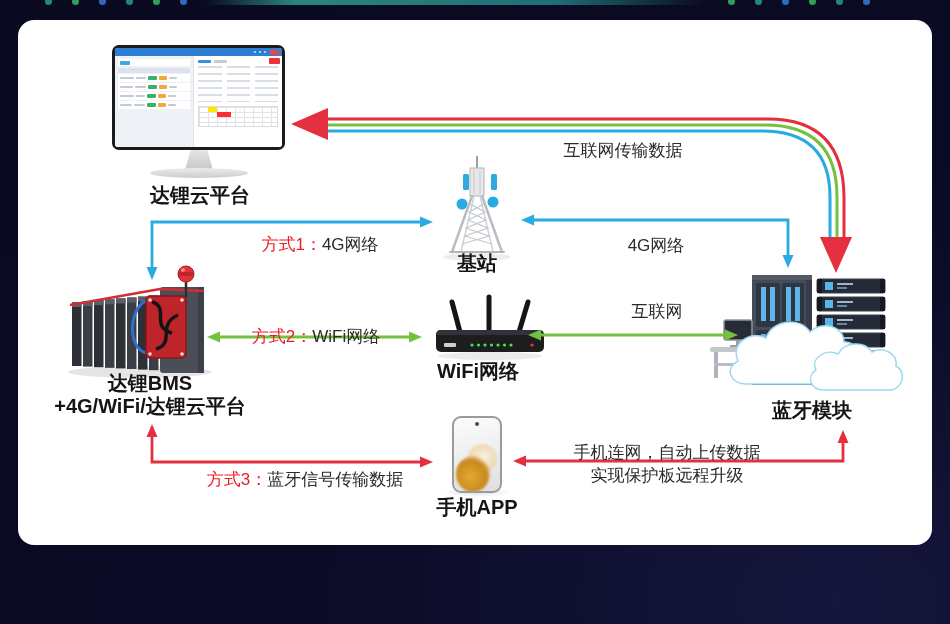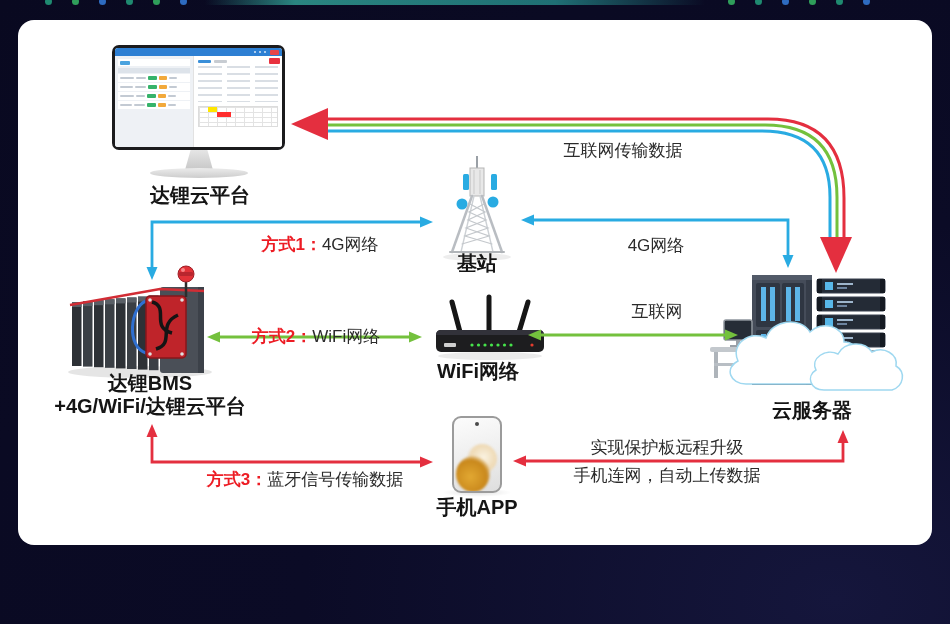--- a/index.html
+++ b/index.html
@@ -11,21 +11,21 @@
   
   .deco-bar{position:absolute;left:205px;top:0;width:500px;height:5px;
     background:linear-gradient(90deg, rgba(28,110,105,0) 0%, #2a8580 18%, #1f6f74 70%, rgba(20,70,90,0) 100%);}
   .dot{position:absolute;top:-2px;width:7px;height:7px;border-radius:50%;}
   .dot.c1{background:#1f8a70}.dot.c2{background:#2f9e5a}.dot.c3{background:#2e6bc0}
   
   .card{position:absolute;left:18px;top:20px;width:914px;height:525px;background:#ffffff;border-radius:16px;}
   
   .node-label{position:absolute;text-align:center;font-weight:700;font-size:20px;color:#151515;line-height:23px;}
   .line-label{position:absolute;text-align:center;font-weight:400;font-size:17px;color:#2b2b2b;white-space:nowrap;}
-  .line-label .red{color:var(--c-red_text,#ed1c24);font-weight:bold;}
+  .line-label .red{color:var(--c-red_text,#ed1c24);}
   .lbl-phone{font-size:20px;}
   
   .monitor-bezel{position:absolute;left:112px;top:45px;width:173px;height:105px;background:#1b1b1d;border-radius:7px;padding:3px;box-sizing:border-box;}
   .monitor-screen{width:100%;height:100%;background:#fff;border-radius:3px;overflow:hidden;display:flex;flex-direction:column;}
   .scr-topbar{height:8px;background:#2d7fd3;position:relative;flex:0 0 auto;}
   .scr-topbar .mini-red{position:absolute;right:3px;top:1.5px;width:9px;height:5px;background:#e8474a;border-radius:1px;}
   .scr-topbar .mini-dot{position:absolute;top:3px;width:2px;height:2px;background:#ffffffcc;border-radius:50%;}
   .scr-body{flex:1;display:flex;}
   .scr-left{width:47%;background:#eef1f5;padding:3px;box-sizing:border-box;}
   .scr-toolbar{height:7px;background:#fff;margin-bottom:2px;position:relative;}
@@ -306,21 +306,21 @@
       <rect x="10" y="85" width="62" height="5" rx="2" fill="#c3c8cd"></rect>
       <rect x="14" y="90" width="4" height="26" fill="#aeb4ba"></rect>
       <rect x="62" y="90" width="4" height="26" fill="#aeb4ba"></rect>
       <rect x="14" y="101" width="52" height="3" fill="#b8bec4"></rect>
     </g>
     <g>
       <path d="M46 122 C 30 122 24 106 38 99 C 30 82 50 68 66 76 C 72 58 100 54 110 70 C 122 58 144 64 144 80 C 158 80 164 96 156 106 C 164 118 154 122 142 122 Z" fill="#ffffff" stroke="#9fd8f0" stroke-width="1.5"></path>
       <path d="M124 128 C 110 128 106 114 116 108 C 110 96 126 86 138 92 C 144 80 164 78 172 90 C 184 84 198 92 196 104 C 206 110 204 124 192 128 Z" fill="#ffffff" stroke="#9fd8f0" stroke-width="1.5"></path>
     </g>
   </svg>
-  <div class="node-label" style="left:742px;top:399px;width:140px">云服务器</div>
+  <div class="node-label" style="left:742px;top:399px;width:140px">蓝牙模块</div>
 
   <div class="soft-shadow" style="left:442px;top:488px;width:70px;height:9px"></div>
   <div class="phone-body">
     <div class="phone-cam"></div>
     <div class="flower-cream"></div>
     <div class="flower-gold"></div>
   </div>
   <div class="node-label lbl-phone" style="left:407px;top:496px;width:140px">手机APP</div>
 
   <svg style="left:0;top:0" width="950" height="624" viewBox="0 0 950 624">
@@ -382,17 +382,17 @@
     <span class="red">方式2：</span><span>WiFi网络</span>
   </div>
 
   <div class="line-label" style="left:597px;top:300px;width:120px">互联网</div>
 
   <div class="line-label" style="left:185px;top:468px;width:240px">
     <span class="red">方式3：</span><span>蓝牙信号传输数据</span>
   </div>
 
   <div class="line-label" style="left:537px;top:436px;width:260px">
+    <div style="margin-top:5px">手机连网，自动上传数据</div>
     <div>实现保护板远程升级</div>
-    <div style="margin-top:5px">手机连网，自动上传数据</div>
   </div>
 
 </div>
 
 </body></html>

